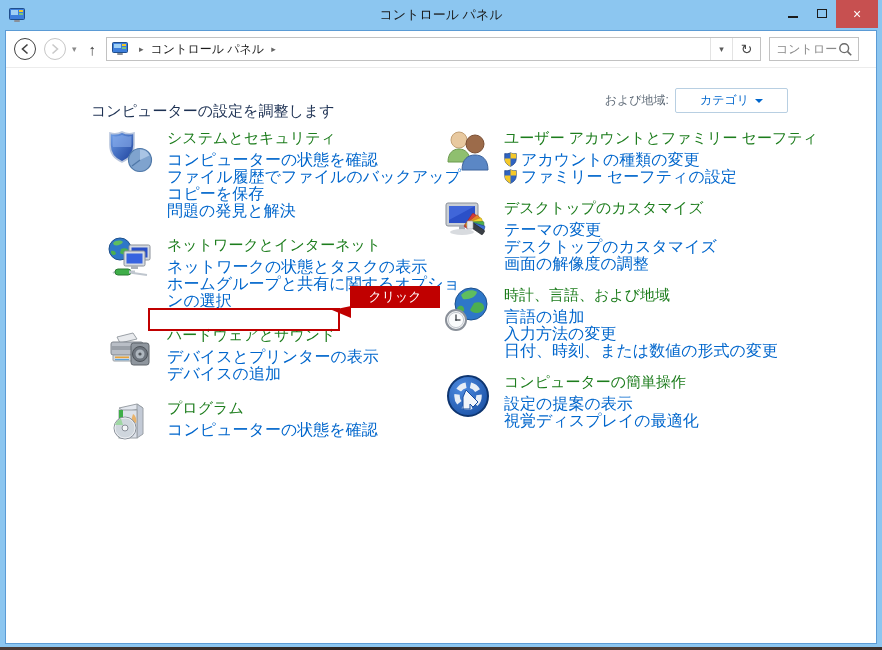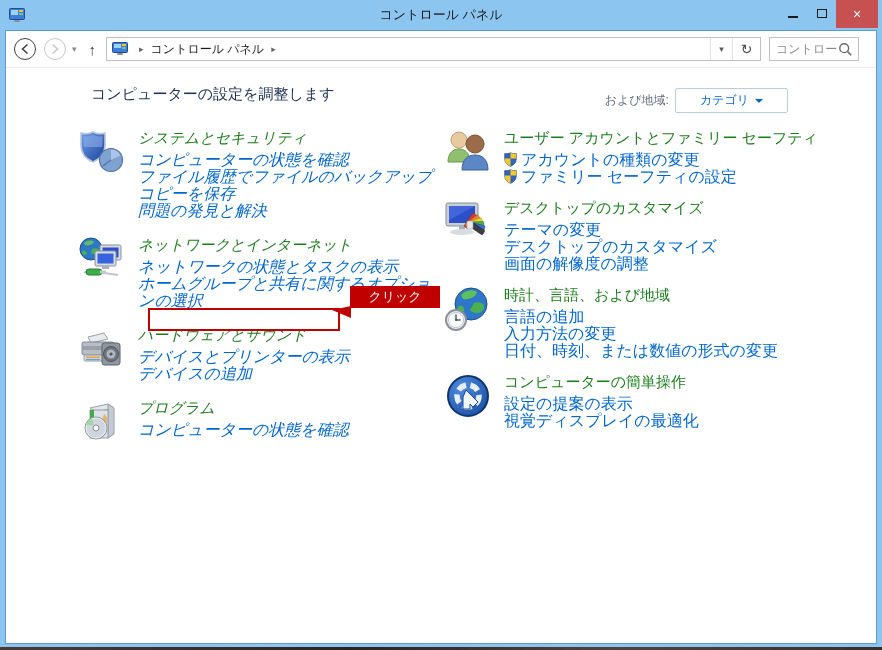--- a/index.html
+++ b/index.html
@@ -44,30 +44,30 @@
   .addr-chevron { width:22px; font-size:9px; }
   .addr-refresh { width:28px; font-size:14px; color:#4a4a4a; }
   .searchbox { margin-left:8px; width:90px; height:24px; border:1px solid #c2c2c2;
     display:flex; align-items:center; padding:0 4px 0 6px; }
   .searchbox input { border:none; outline:none; width:62px; font-size:12px; color:#444;
     font-family:"Liberation Sans","DejaVu Sans",sans-serif; }
   .searchbox input::placeholder { color:#8a8a8a; }
 
   
   .main { position:relative; width:100%; height:calc(100% - 37px); background:#fff; }
-  .page-heading { position:absolute; left:85px; top:17px; font-size:15px; color:#1D3153; }
+  .page-heading { position:absolute; left:85px; top:34px; font-size:15px; color:#1D3153; }
   .viewby { position:absolute; right:88px; top:20px; display:flex; align-items:center; }
   .viewby-label { font-size:12px; color:#5f6b78; margin-right:6px; }
   .viewby-btn { border:1px solid #b8cfe2; border-radius:2px; padding:3px 24px;
     font-size:12px; color:#0066CC; display:flex; align-items:center; background:#fff; }
   .caret-down { width:0; height:0; border-left:4px solid transparent;
     border-right:4px solid transparent; border-top:4px solid #0066CC; margin-left:6px; }
 
   .col { position:absolute; top:60px; }
-  .col-left  { left:72px;  width:355px;font-style:italic; }
+  .col-left  { left:101px;  width:355px; }
   .col-right { left:438px; width:432px; }
   .cpl-section { display:flex; margin-bottom:16px; }
   .col-right .cpl-section { margin-bottom:13px; }
   .cpl-icon { width:48px; height:48px; flex:0 0 48px; margin-right:12px; }
   .sec-title { font-size:15px; line-height:20px; margin-bottom:3px; color:#1D7D1D;
     text-decoration:none; display:inline-block; }
   .sec-link { font-size:16px; line-height:17px; color:#0066CC; text-decoration:none;
     display:flex; align-items:center; }
   .shield-mini { width:13px; height:15px; margin-right:4px; flex:0 0 13px; }
 

